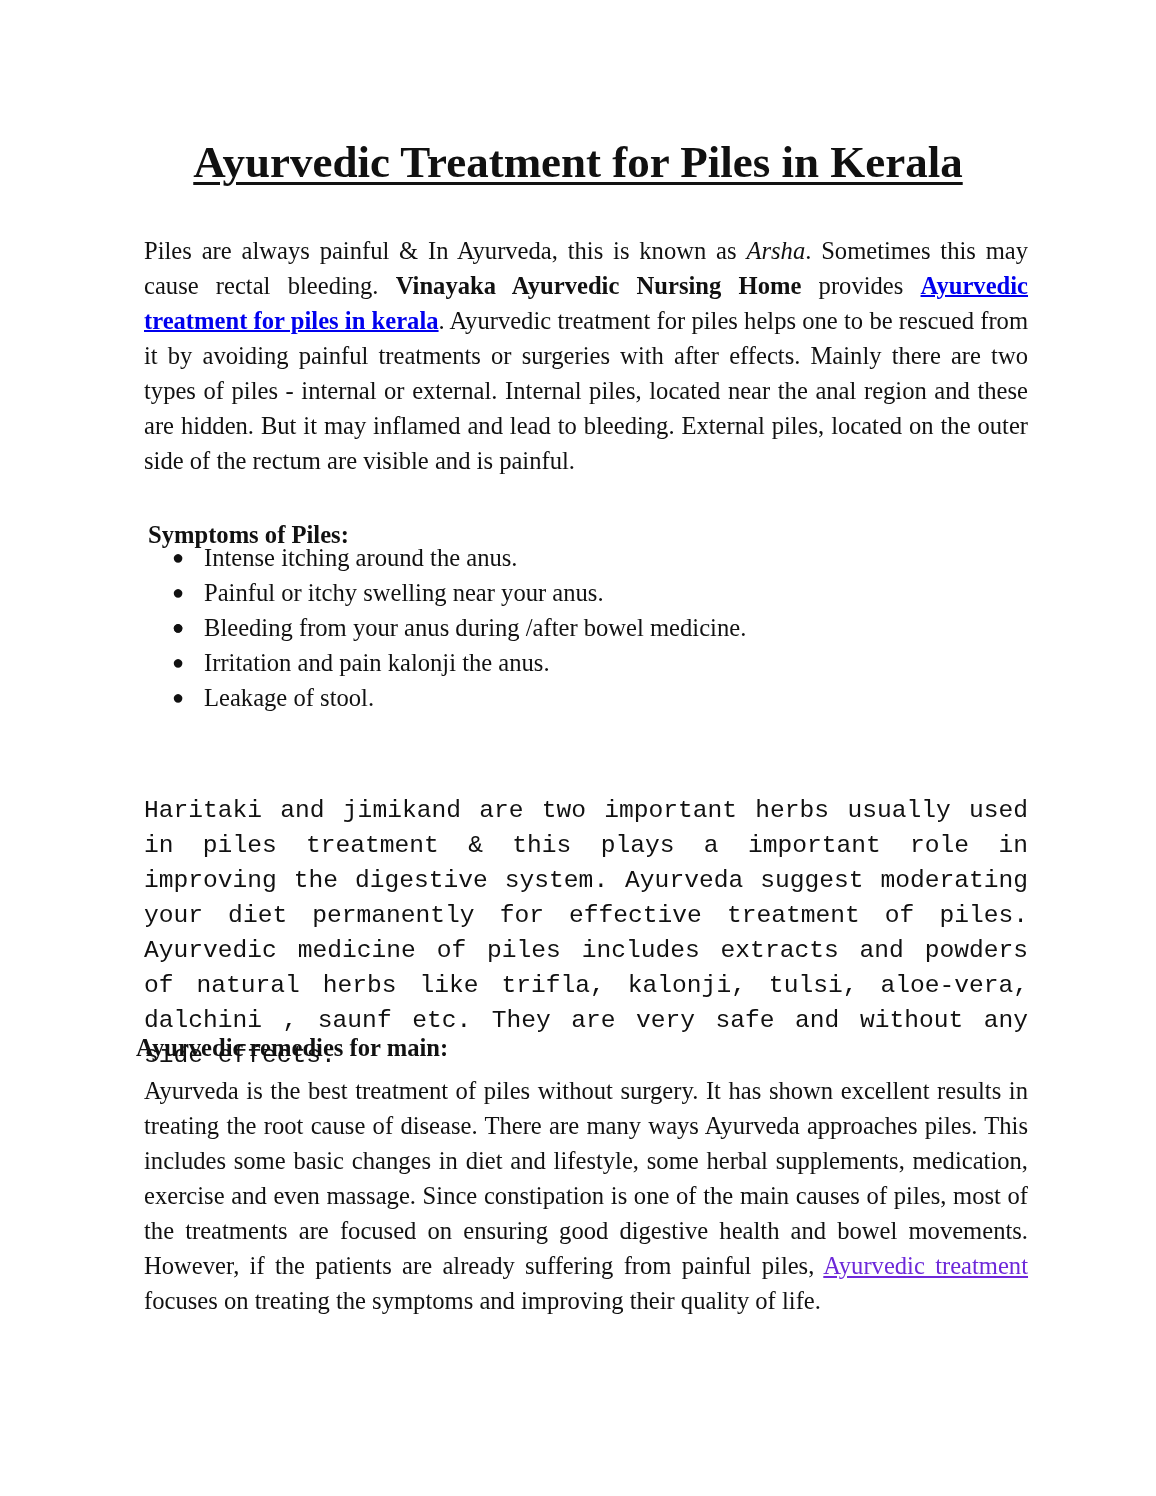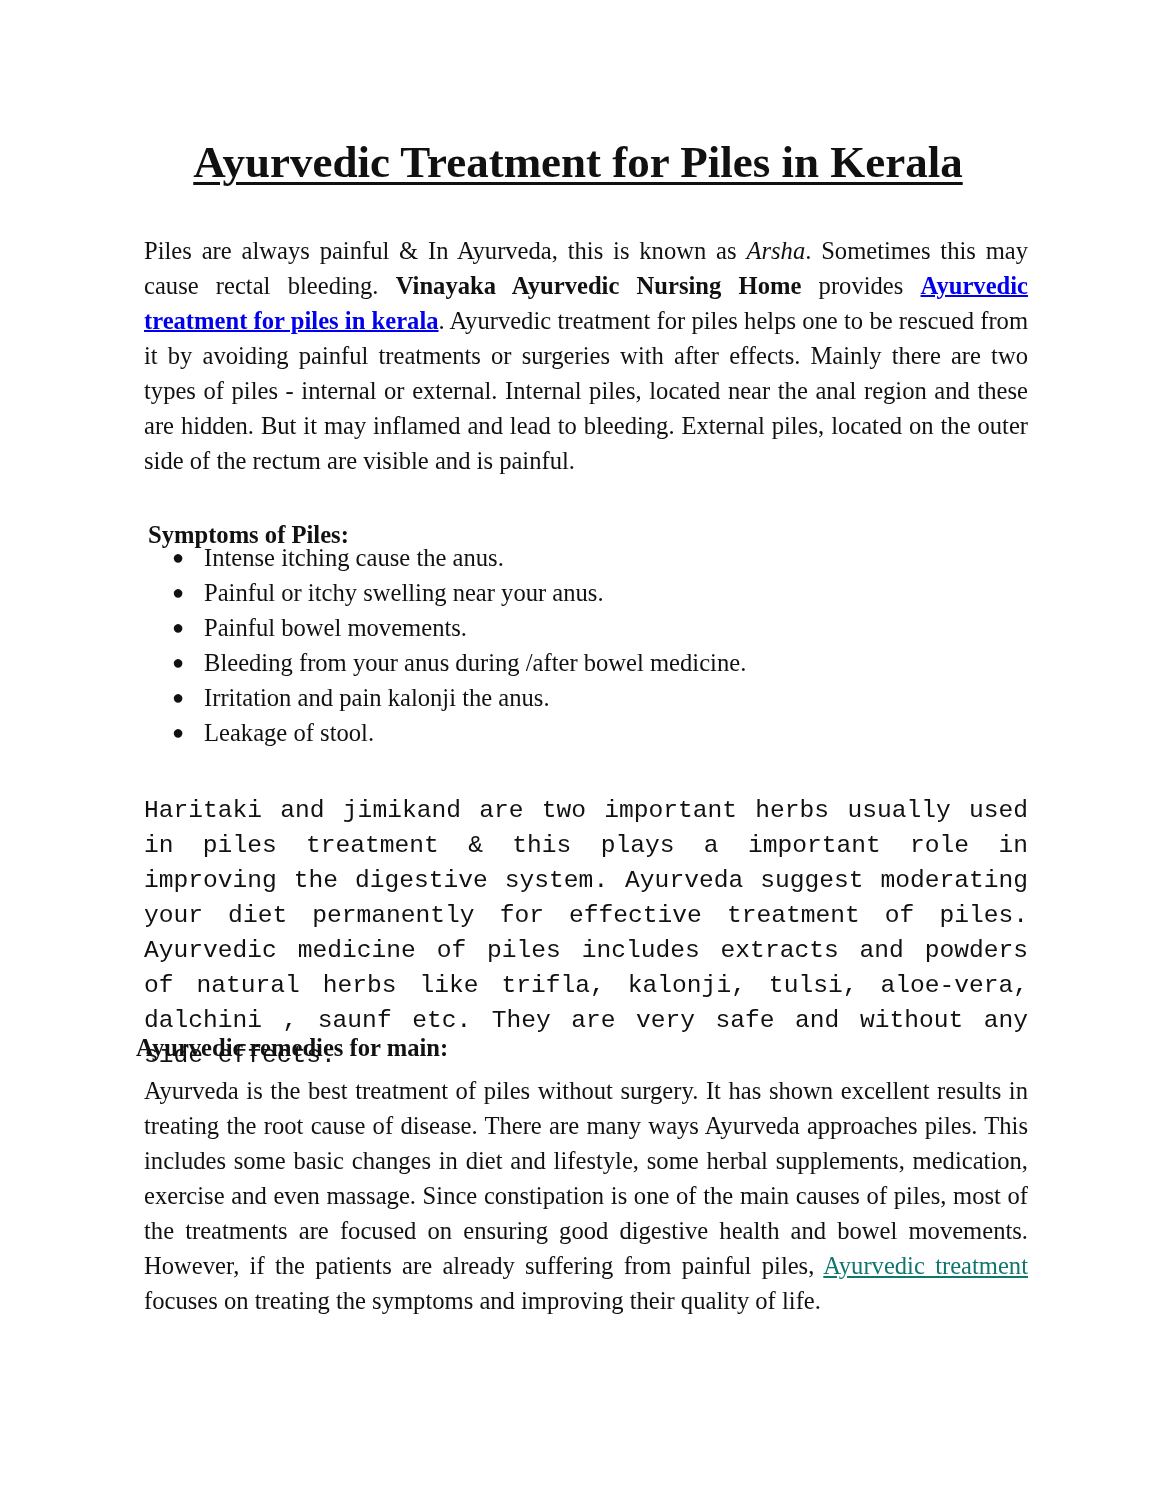--- a/index.html
+++ b/index.html
@@ -19,39 +19,39 @@
   .para { position: absolute; left: 0; width: 884px; margin: 8px; }
   .p1 { top: 225px; }
   .h-symptoms { position: absolute; left: 0; top: 505px; margin: 12px; font-weight: bold; font-size: 24.6px; line-height: 35px; }
   .list { position: absolute; left: 0; top: 540px; margin: 0; padding: 0; list-style: none; font-size: 24.6px; line-height: 35px; }
   .list li { position: relative; padding-left: 68px; }
   .list li .bullet { position: absolute; left: 36px; top: 0; font-size: 20px; }
   .p2 { top: 785px; font-family: Liberation Mono, monospace; }
   .h-remedies { position: absolute; left: 0; top: 1030px; margin: 0; font-weight: bold; font-size: 24.6px; line-height: 35px; }
   .p3 { top: 1065px; }
   a.link-bold { color: #0000ee; font-weight: bold; text-decoration: underline; text-decoration-thickness: 2px; }
-  a.link { color: #0f766e; text-decoration: underline; }
+  a.link { color: #6d28d9; text-decoration: underline; }
   b.org { font-weight: bold; }
   i.term { font-style: italic; }
 </style>
 </head>
 <body>
 
 <div class="page">
 
   <h1 class="title">Ayurvedic Treatment for Piles in Kerala</h1>
 
   <p class="para p1 body-text"><span>Piles are always painful &amp; In Ayurveda, this is known as </span><i class="term">Arsha</i><span>. Sometimes this may cause rectal bleeding. </span><b class="org">Vinayaka Ayurvedic Nursing Home</b><span> provides </span><a class="link-bold" href="#">Ayurvedic treatment for piles in kerala</a><span>. Ayurvedic treatment for piles helps one to be rescued from it by avoiding painful treatments or surgeries with after effects. Mainly there are two types of piles - internal or external. Internal piles, located near the anal region and these are hidden. But it may inflamed and lead to bleeding. External piles, located on the outer side of the rectum are visible and is painful.</span></p>
 
   <p class="h-symptoms">Symptoms of Piles:</p>
 
   <ul class="list">
-    <li><span class="bullet">●</span><span>Intense itching cause the anus.</span></li>
+    <li><span class="bullet">●</span><span>Intense itching around the anus.</span></li>
     <li><span class="bullet">●</span><span>Painful or itchy swelling near your anus.</span></li>
-    <li><span class="bullet">●</span><span>Painful bowel movements.</span></li>
+    <li><span class="bullet">●</span></li>
     <li><span class="bullet">●</span><span>Bleeding from your anus during /after bowel medicine.</span></li>
     <li><span class="bullet">●</span><span>Irritation and pain kalonji the anus.</span></li>
     <li><span class="bullet">●</span><span>Leakage of stool.</span></li>
   </ul>
 
   <p class="para p2 body-text">Haritaki and jimikand are two important herbs usually used in piles treatment &amp; this plays a important role in improving the digestive system. Ayurveda suggest moderating your diet permanently for effective treatment of piles. Ayurvedic medicine of piles includes extracts and powders of  natural herbs like trifla, kalonji, tulsi, aloe-vera, dalchini , saunf etc. They are very safe and without any side effects.</p>
 
   <p class="h-remedies">Ayurvedic remedies for main:</p>
 
   <p class="para p3 body-text"><span>Ayurveda is the best treatment of piles without surgery. It has shown excellent results in treating the root cause of disease. There are many ways Ayurveda approaches piles. This includes some basic changes in diet and lifestyle, some herbal supplements, medication, exercise and even massage. Since constipation is one of the main causes of piles, most of the treatments are focused on ensuring good digestive health and bowel movements. However, if the patients are already suffering from painful piles, </span><a class="link" href="#">Ayurvedic treatment</a><span> focuses on treating the symptoms and improving their quality of life.</span></p>

